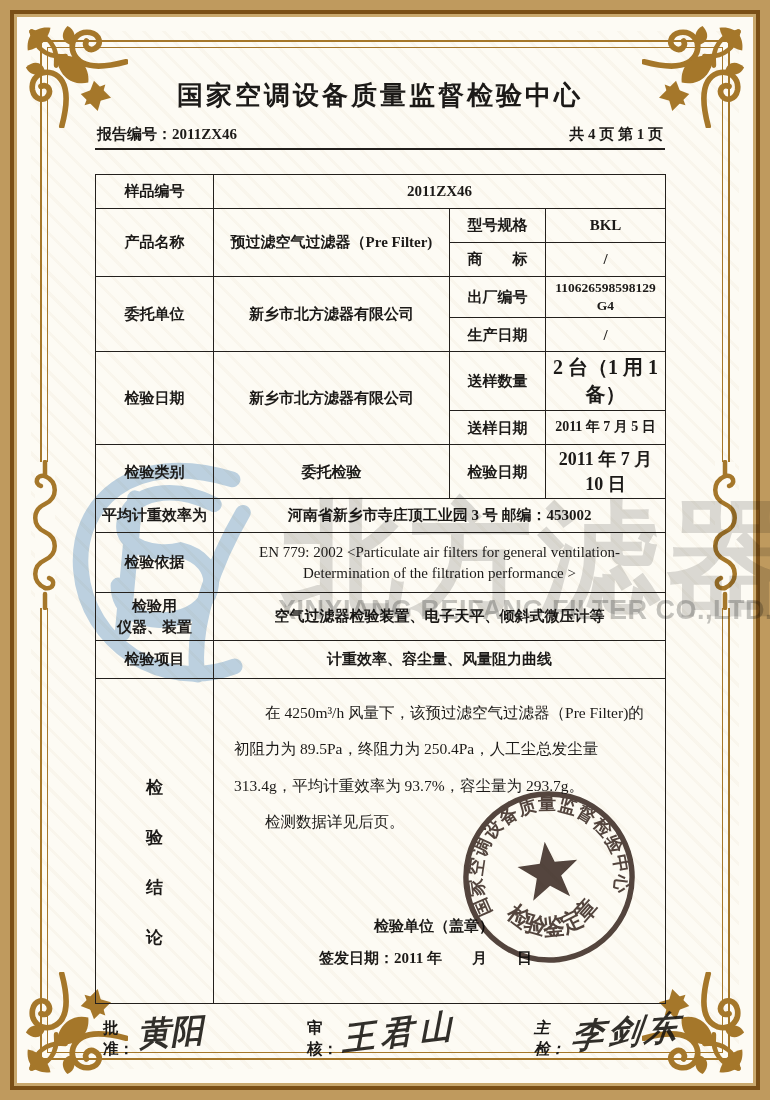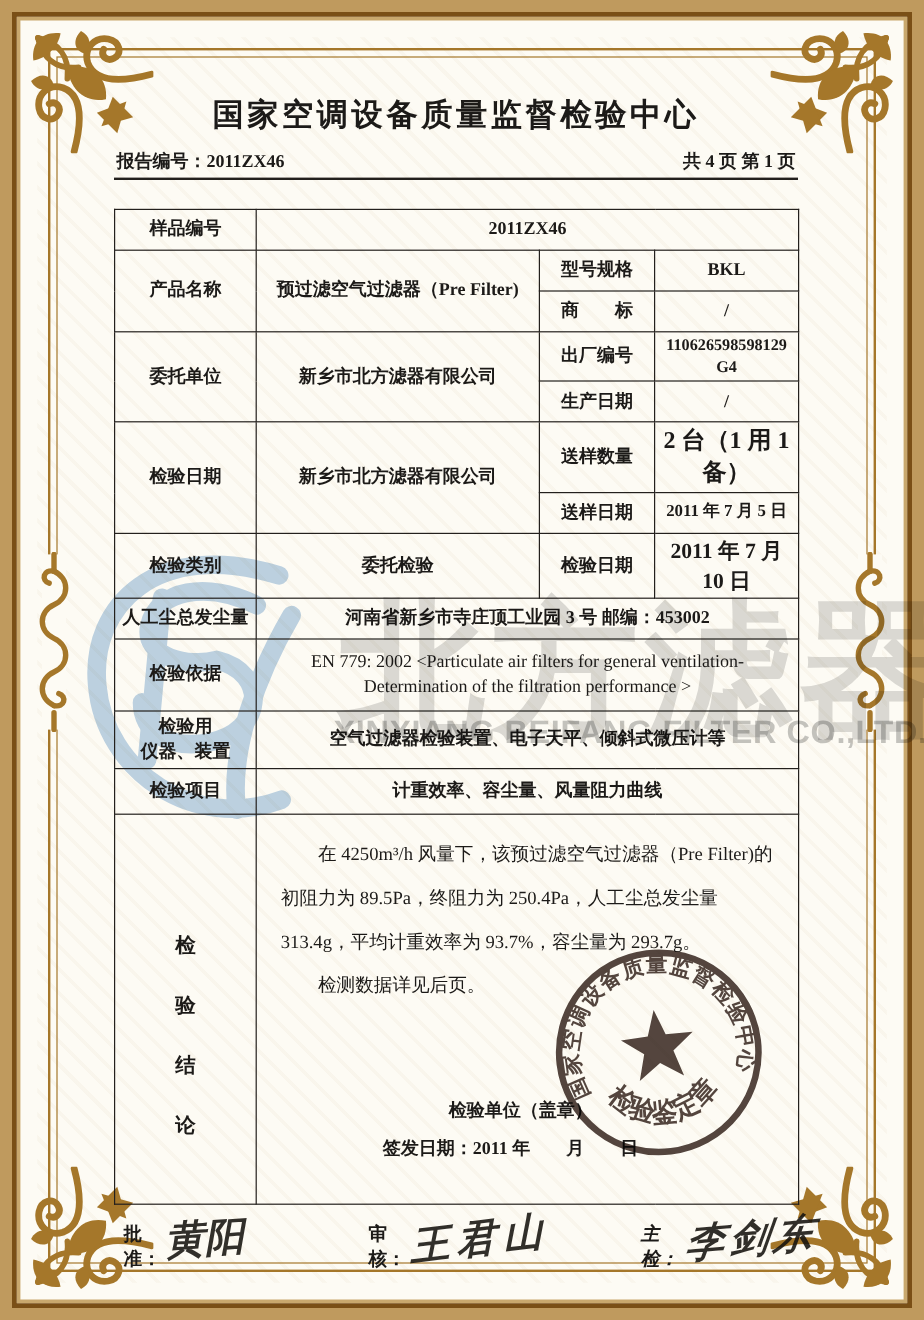--- a/index.html
+++ b/index.html
@@ -190,21 +190,21 @@
       <td class="lab">送样日期</td>
       <td class="val" style="font-size:14px">2011 年 7 月 5 日</td>
     </tr>
     <tr style="height:34px">
       <td class="lab">检验类别</td>
       <td class="val">委托检验</td>
       <td class="lab">检验日期</td>
       <td class="val" style="font-size:18px">2011 年 7 月 10 日</td>
     </tr>
     <tr style="height:34px">
-      <td class="lab">人工尘总发尘量</td>
+      <td class="lab">平均计重效率为</td>
       <td class="val" colspan="3">河南省新乡市寺庄顶工业园 3 号  邮编：453002</td>
     </tr>
     <tr style="height:60px">
       <td class="lab">检验依据</td>
       <td class="en" colspan="3">EN 779: 2002 &lt;Particulate air filters for general ventilation-Determination of the filtration performance &gt;</td>
     </tr>
     <tr style="height:48px">
       <td class="lab">
         <div>检验用</div>
         <div>仪器、装置</div>

